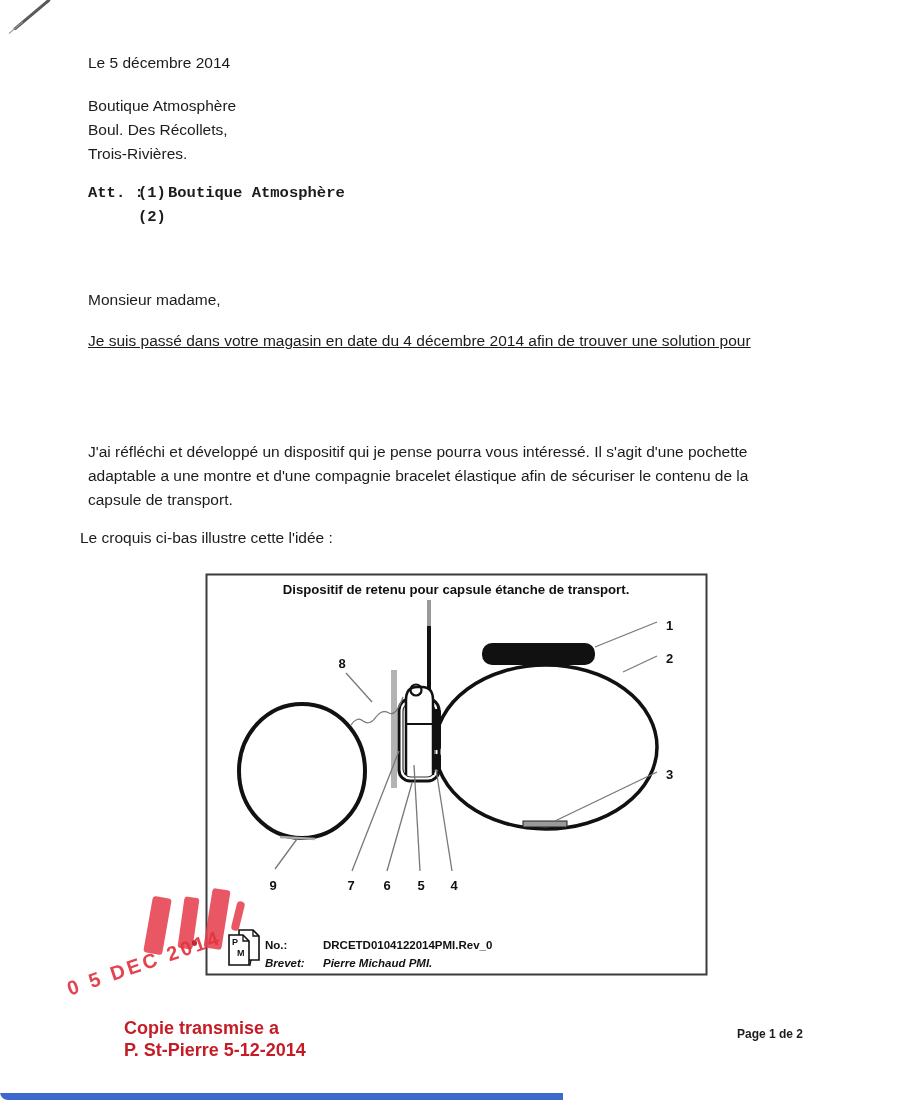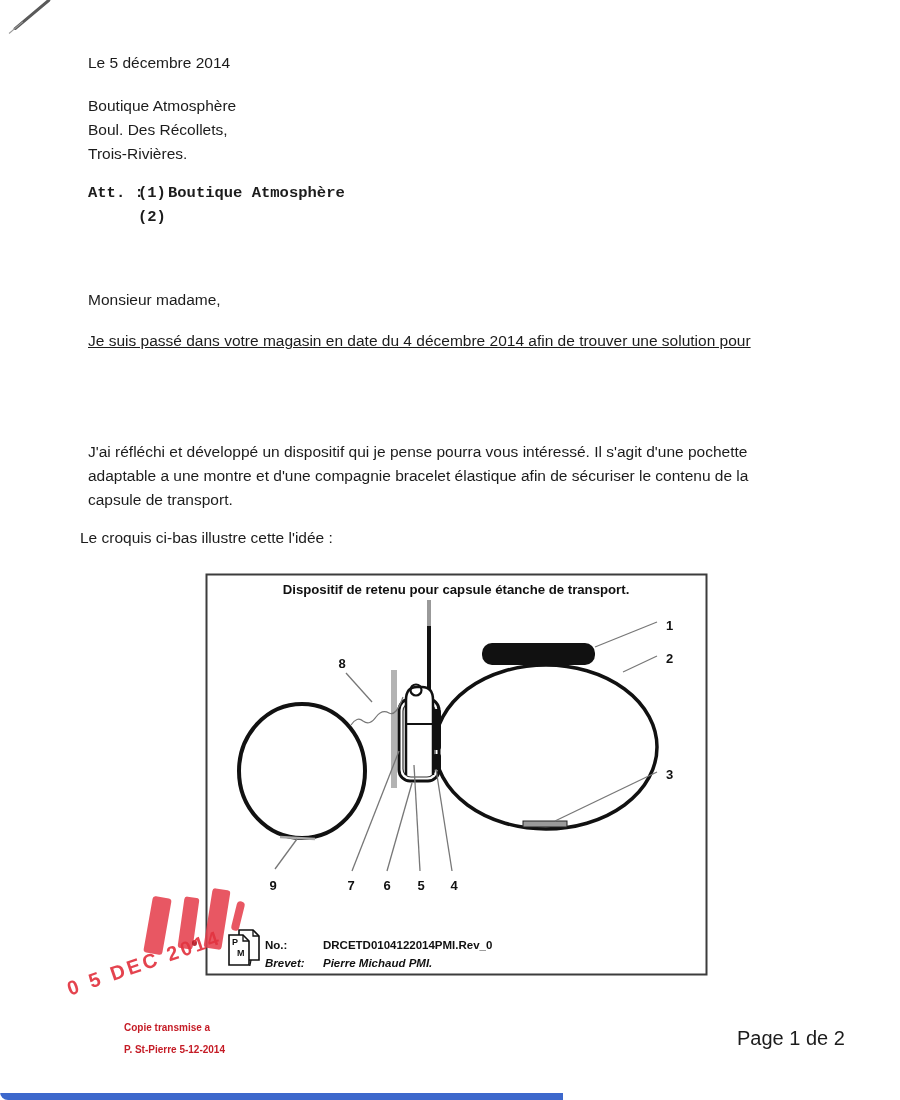--- a/index.html
+++ b/index.html
@@ -30,23 +30,23 @@
   .diagram{left:205px;top:573px;width:503px;height:404px;}
   
   .ink{background:#e5404d;opacity:.88;}
   .bar1{left:148px;top:897px;width:19px;height:57px;transform:rotate(10deg);border-radius:3px;}
   .bar2{left:181px;top:897px;width:15px;height:52px;transform:rotate(8deg);border-radius:3px;}
   .bar3{left:208px;top:889px;width:18px;height:60px;transform:rotate(9deg);border-radius:3px;}
   .bar4{left:234px;top:901px;width:8px;height:30px;transform:rotate(14deg);border-radius:6px;}
   .ink-dot{left:192px;top:940px;width:5px;height:6px;border-radius:50%;background:#b01622;opacity:.9;}
   .stamp-date{left:68px;top:978px;font-size:20px;font-weight:bold;color:#e23440;
     letter-spacing:3px;transform:rotate(-19deg);transform-origin:0 50%;opacity:.92;white-space:nowrap;}
-  .copy-note{left:124px;top:1017px;font-size:10px;font-weight:bold;color:#c51c26;line-height:22px;}
+  .copy-note{left:124px;top:1017px;font-size:18px;font-weight:bold;color:#c51c26;line-height:22px;}
   
-  .page-label{left:737px;top:1027px;font-size:20px;font-weight:normal;}
+  .page-label{left:737px;top:1027px;font-size:12px;font-weight:bold;}
   .accent-line{left:0px;top:1093px;width:563px;height:7px;background:#3d68cc;}
 </style>
 </head>
 <body>
 
 <div class="page">
 
   <div class="abs corner-line"></div>
   <div class="abs corner-line2"></div>
 

